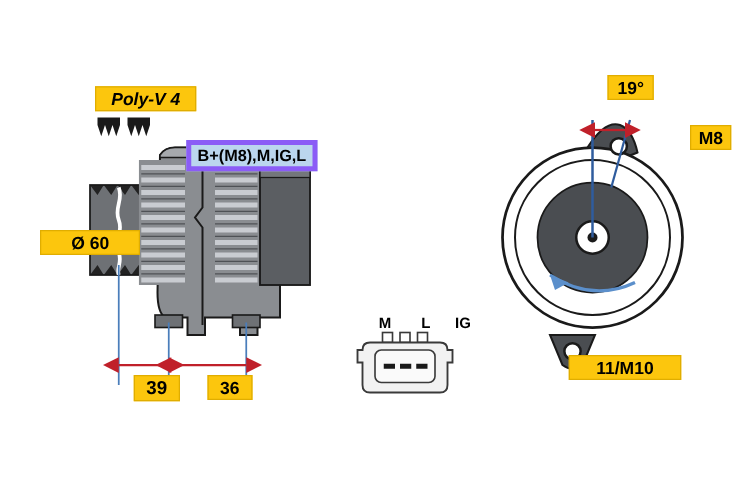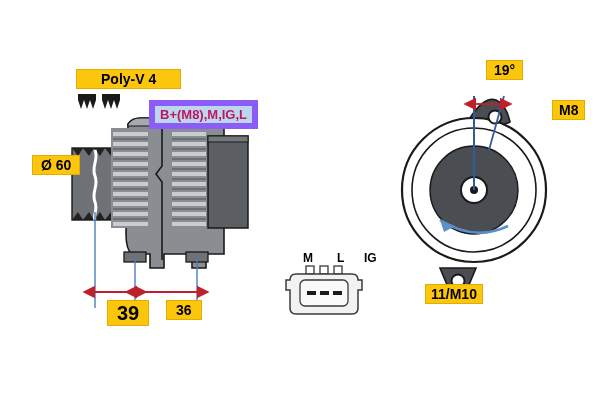--- a/index.html
+++ b/index.html
@@ -3,21 +3,21 @@
 <meta charset="utf-8">
 <style>
   html,body{margin:0;padding:0;background:#fff;}
   body{width:600px;height:400px;overflow:hidden;
        font-family:"Liberation Sans",sans-serif;}
   #stage{position:relative;width:600px;height:400px;background:#ffffff;}
   svg{display:block;}
   .lbl{position:absolute;font-weight:bold;line-height:1;
        white-space:nowrap;}
   .lbl-yellow{background:#FCC60D;color:#000;border:1px solid #e0ad00;}
-  .lbl-blue{background:#BBD6EE;color:#be185d;border:6px solid #8b5cf6;}
+  .lbl-blue{background:#BBD6EE;color:#000000;border:4px solid #8b5cf6;margin-top:12px;}
   .lbl-plain{color:#000;background:transparent;}
 </style>
 </head>
 <body>
 
 <div id="stage">
 
   <svg width="600" height="400" viewBox="0 0 600 400">
 
     <defs>
@@ -182,33 +182,33 @@
 
       <circle cx="458" cy="281" r="6.5" fill="#ffffff" stroke="#1A1A1A" stroke-width="2"></circle>
 
       <line x1="474" y1="96" x2="474" y2="190" stroke="#2F5C9E" stroke-width="2"></line>
       <line x1="504" y1="96" x2="489" y2="150" stroke="#2F5C9E" stroke-width="1.8"></line>
 
       <line x1="476" y1="104" x2="500" y2="104" stroke="#C0202A" stroke-width="1.8" marker-start="url(#arrL)" marker-end="url(#arrR)"></line>
     </g>
   </svg>
 
-  <div class="lbl lbl-yellow" style="left:76px;top:69px;padding:2px 24px;font-size:14px;">Poly-V 4</div>
-
-  <div class="lbl lbl-yellow" style="left:32px;top:155px;padding:2px 8px;font-size:14px;">Ø 60</div>
+  <div class="lbl lbl-yellow" style="left:76px;top:69px;padding:2px 12px;font-size:14px;font-style:italic;">Poly-V 4</div>
+
+  <div class="lbl lbl-yellow" style="left:32px;top:184px;padding:2px 24px;font-size:14px;">Ø 60</div>
 
   <div class="lbl lbl-blue" style="left:149px;top:100px;padding:2px 5px;font-size:13px;">B+(M8),M,IG,L</div>
 
-  <div class="lbl lbl-yellow" style="left:107px;top:300px;padding:2px 9px;font-size:20px;">39</div>
+  <div class="lbl lbl-yellow" style="left:107px;top:300px;padding:2px 9px;font-size:15px;">39</div>
 
   <div class="lbl lbl-yellow" style="left:166px;top:300px;padding:2px 9px;font-size:14px;">36</div>
 
   <div class="lbl lbl-yellow" style="left:486px;top:60px;padding:2px 7px;font-size:14px;">19°</div>
 
   <div class="lbl lbl-yellow" style="left:514px;top:100px;padding:2px 6px;font-size:14px;margin-left:38px;">M8</div>
 
-  <div class="lbl lbl-yellow" style="left:425px;top:284px;padding:2px 5px;font-size:14px;">11/M10</div>
+  <div class="lbl lbl-yellow" style="left:455px;top:284px;padding:2px 21px;font-size:14px;">11/M10</div>
 
   <div class="lbl lbl-plain" style="left:303px;top:252px;font-size:12px;">M</div>
   <div class="lbl lbl-plain" style="left:316px;top:252px;font-size:12px;margin-left:48px;">IG</div>
   <div class="lbl lbl-plain" style="left:337px;top:252px;font-size:12px;">L</div>
 
 </div>
 
 </body></html>

